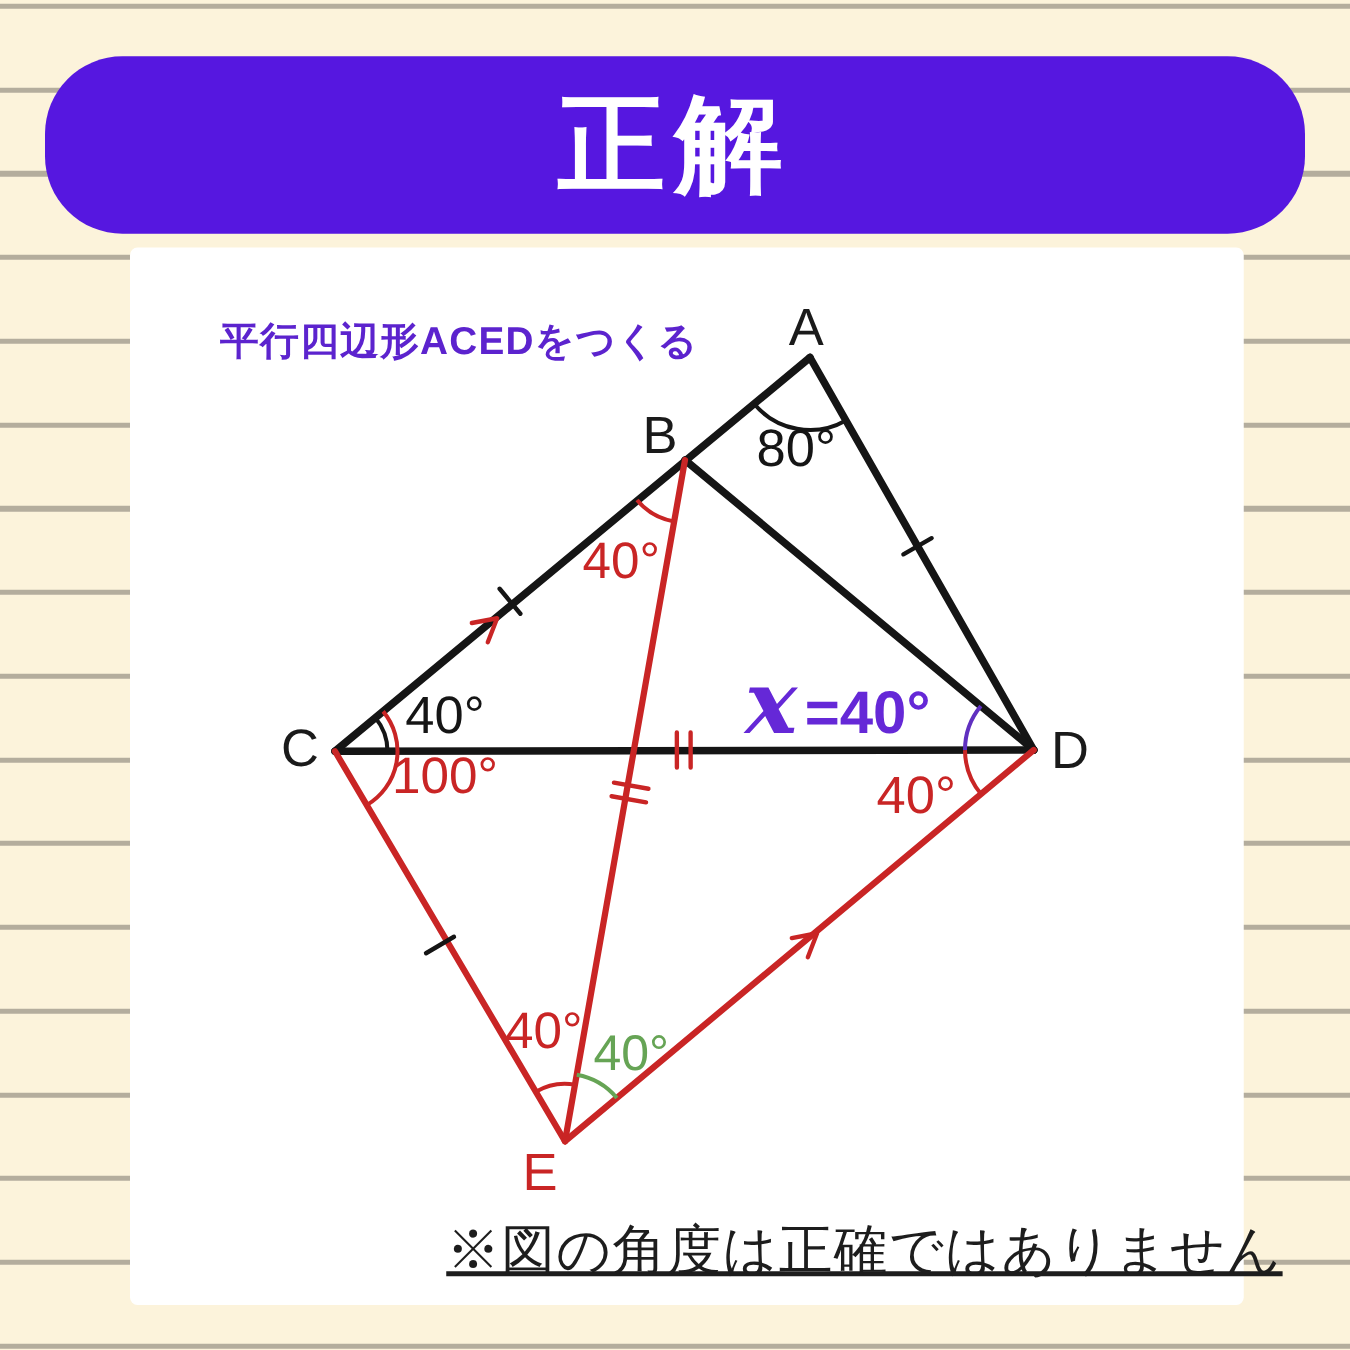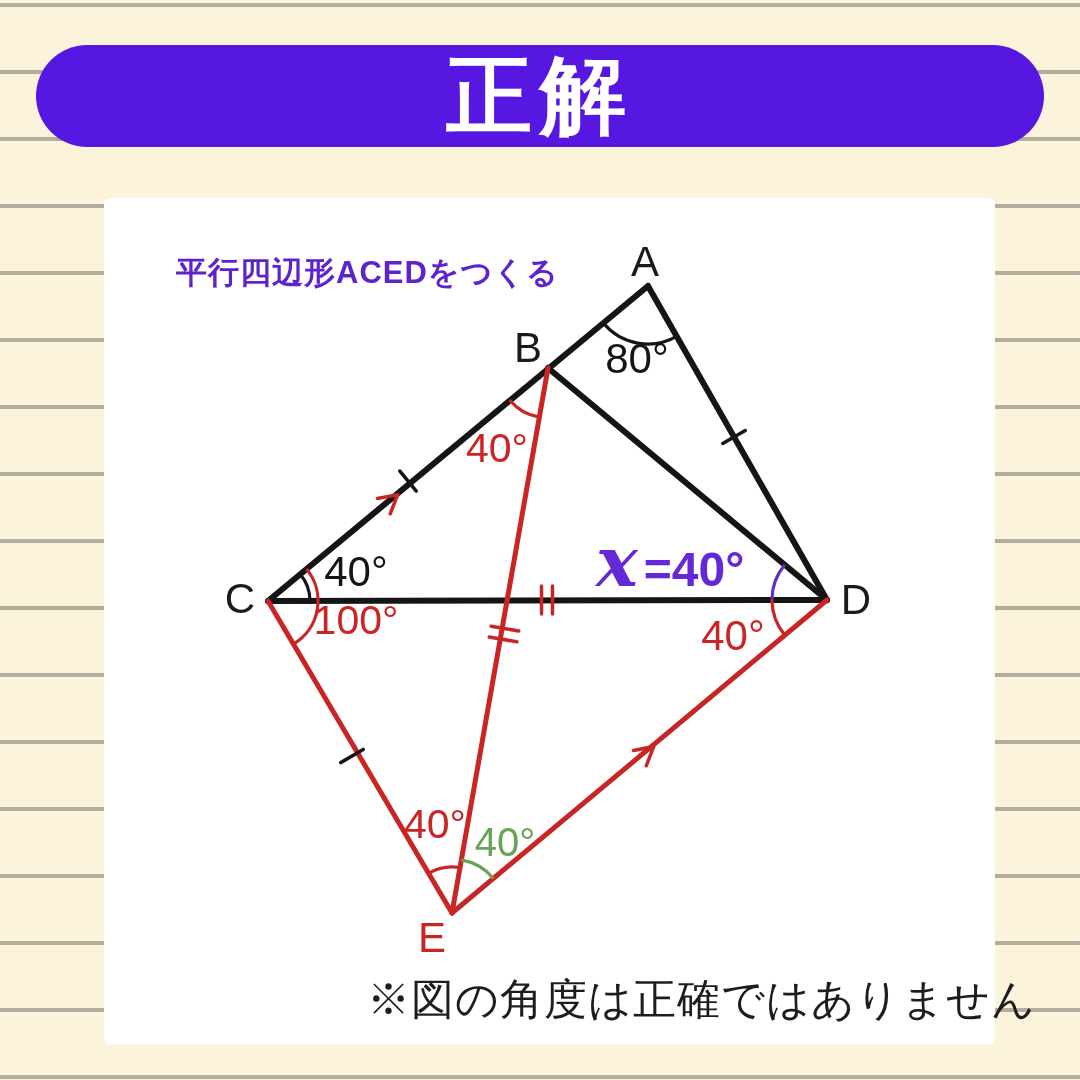--- a/index.html
+++ b/index.html
@@ -4,28 +4,28 @@
 <style>
   html,body{margin:0;padding:0;}
   .page{
     position:relative;width:1080px;height:1080px;overflow:hidden;
     background-color:#FCF3DB;
     background-image:repeating-linear-gradient(to bottom,#B4AD9D 0px,#B4AD9D 4px,transparent 4px,transparent 67px);
     background-position:0 3px;
     font-family:"Liberation Sans",sans-serif;
   }
   .banner{
-    position:absolute;left:36px;top:45px;width:1008px;height:102px;
+    position:absolute;left:36px;top:45px;width:1008px;height:142px;
     border-radius:62px;display:flex;align-items:center;justify-content:center;
   }
   .banner-title{color:#FFFFFF;font-size:86px;font-weight:700;letter-spacing:8px;}
   .card{position:absolute;left:104px;top:198px;width:891px;height:846px;background:#FFFFFF;border-radius:6px;}
   .annotation{position:absolute;left:176px;top:252px;font-size:31px;font-weight:700;line-height:42px;letter-spacing:1px;}
   #diagram{position:absolute;left:0;top:0;width:1080px;height:1080px;}
-  .disclaimer{position:absolute;left:367px;top:971px;font-size:43px;color:#1D1D1D;letter-spacing:1px;}
+  .disclaimer{position:absolute;left:357px;top:971px;font-size:43px;color:#1D1D1D;letter-spacing:1px;text-decoration:underline;}
   text{font-family:"Liberation Sans",sans-serif;}
 </style>
 </head>
 <body>
 
 <div class="page">
   <div class="banner" style="background: rgb(86, 23, 224);">
     <span class="banner-title">正解</span>
   </div>
 

